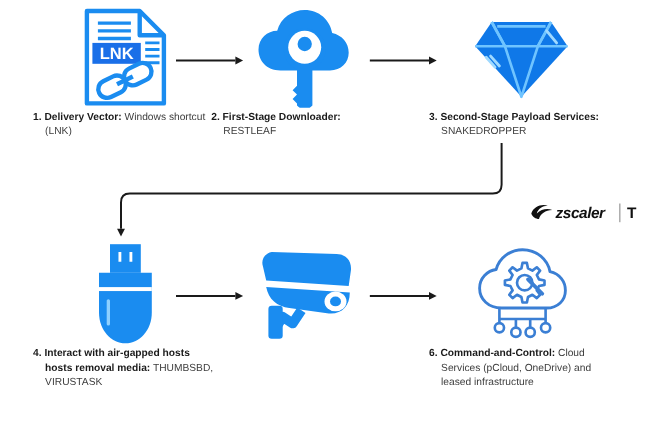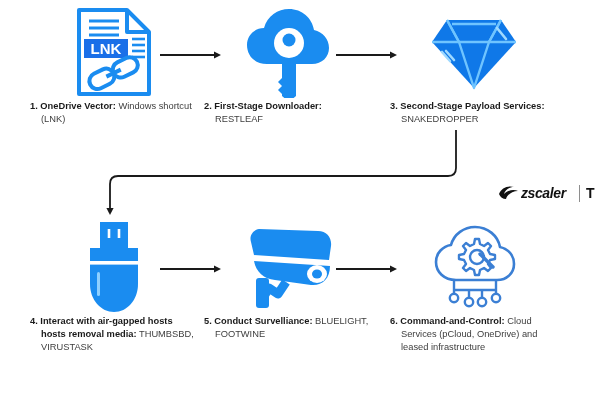--- a/index.html
+++ b/index.html
@@ -60,21 +60,21 @@
   .cap-body {
     display: block;
     padding-left: 11px;
     text-indent: -11px;
   }
 
   
   .r1 { top: 4px; }
   .r2 { top: 219px; }
   .c1 { left: 26px; }
-  .c2 { left: 200px; }
+  .c2 { left: 188px; }
   .c3 { left: 386px; }
 
   
   .arrow {
     position: absolute;
     height: 10px;
   }
   .arrow svg { display: block; }
   .a-r1-1 { left: 160px; top: 50px; width: 62px; }
   .a-r1-2 { left: 336px; top: 50px; width: 62px; }
@@ -87,21 +87,21 @@
     left: 100px;
     top: 128px;
     width: 370px;
     height: 92px;
   }
   .wrap-connector svg { display: block; }
 
   
   .brand {
     position: absolute;
-    left: 497px;
+    left: 481px;
     top: 182px;
     height: 22px;
     display: flex;
     align-items: center;
     gap: 6px;
     overflow: hidden;
     width: 103px;
   }
   .brand-mark { flex: 0 0 auto; }
   .brand-mark svg { display: block; }
@@ -146,21 +146,21 @@
         <g transform="rotate(-26 39 68)" fill="none" stroke="#1a8cf0" stroke-width="4" stroke-linejoin="round">
           <rect x="13" y="59" width="26" height="16" rx="8"></rect>
           <rect x="39" y="59" width="26" height="16" rx="8"></rect>
           <line x1="31" y1="67" x2="47" y2="67" stroke-width="4"></line>
         </g>
       </svg>
     </div>
     <div class="step-caption">
       <span class="cap-body">
         <span class="num">1.</span>
-        <span class="ttl">OneDrive Vector:</span>
+        <span class="ttl">Delivery Vector:</span>
         <span class="val">Windows shortcut (LNK)</span>
       </span>
     </div>
   </div>
 
   <div class="step r1 c2">
     <div class="step-icon">
       <svg width="86" height="92" viewBox="0 0 86 92" aria-hidden="true">
         <path d="M22 58 C9 58 2 49 2 39 C2 29 10 22 19 22 C22 10 33 3 44 3
                  C57 3 67 12 69 24 C78 26 84 33 84 42 C84 51 77 58 67 58 Z" fill="#1a8cf0"></path>
@@ -232,27 +232,20 @@
   <div class="step r2 c2">
     <div class="step-icon">
       <svg width="92" height="86" viewBox="0 0 92 86" aria-hidden="true">
         <path d="M9 18 C7 12 11 6 17 5 L76 7 C85 7 90 14 89 22 L87 36 L12 31 Z" fill="#1a8cf0"></path>
         <path d="M12 37 L88 42 C88 55 80 62 69 61 L33 56 C22 55 14 48 12 37 Z" fill="#1a8cf0"></path>
         <ellipse cx="75" cy="50" rx="10" ry="9" fill="#ffffff"></ellipse>
         <ellipse cx="75" cy="50" rx="5" ry="4.5" fill="#1a8cf0"></ellipse>
         <path d="M44 58 L36 70 L27 64 L22 72" fill="none" stroke="#1a8cf0" stroke-width="9" stroke-linejoin="round"></path>
         <rect x="14" y="54" width="13" height="30" rx="3" fill="#1a8cf0"></rect>
       </svg>
-    </div>
-    <div class="step-caption">
-      <span class="cap-body">
-        <span class="num">5.</span>
-        <span class="ttl">Conduct Survelliance:</span>
-        <span class="val">BLUELIGHT, FOOTWINE</span>
-      </span>
     </div>
   </div>
 
   <div class="step r2 c3">
     <div class="step-icon">
       <svg width="90" height="86" viewBox="0 0 90 86" aria-hidden="true">
         <path d="M27 56 C15 56 7 48 7 38 C7 29 14 22 22 21 C25 10 35 3 46 3
                  C59 3 69 12 71 23 C80 25 85 32 85 40 C85 49 78 56 68 56 Z" fill="none" stroke="#3b7fd4" stroke-width="2.6" stroke-linejoin="round"></path>
         <path d="M46 15 L50 15 L51 20 L55 22 L59 19 L62 22 L59 26 L61 30 L66 31 L66 35
                  L61 36 L59 40 L62 44 L59 47 L55 44 L51 46 L50 51 L46 51 L45 46 L41 44

